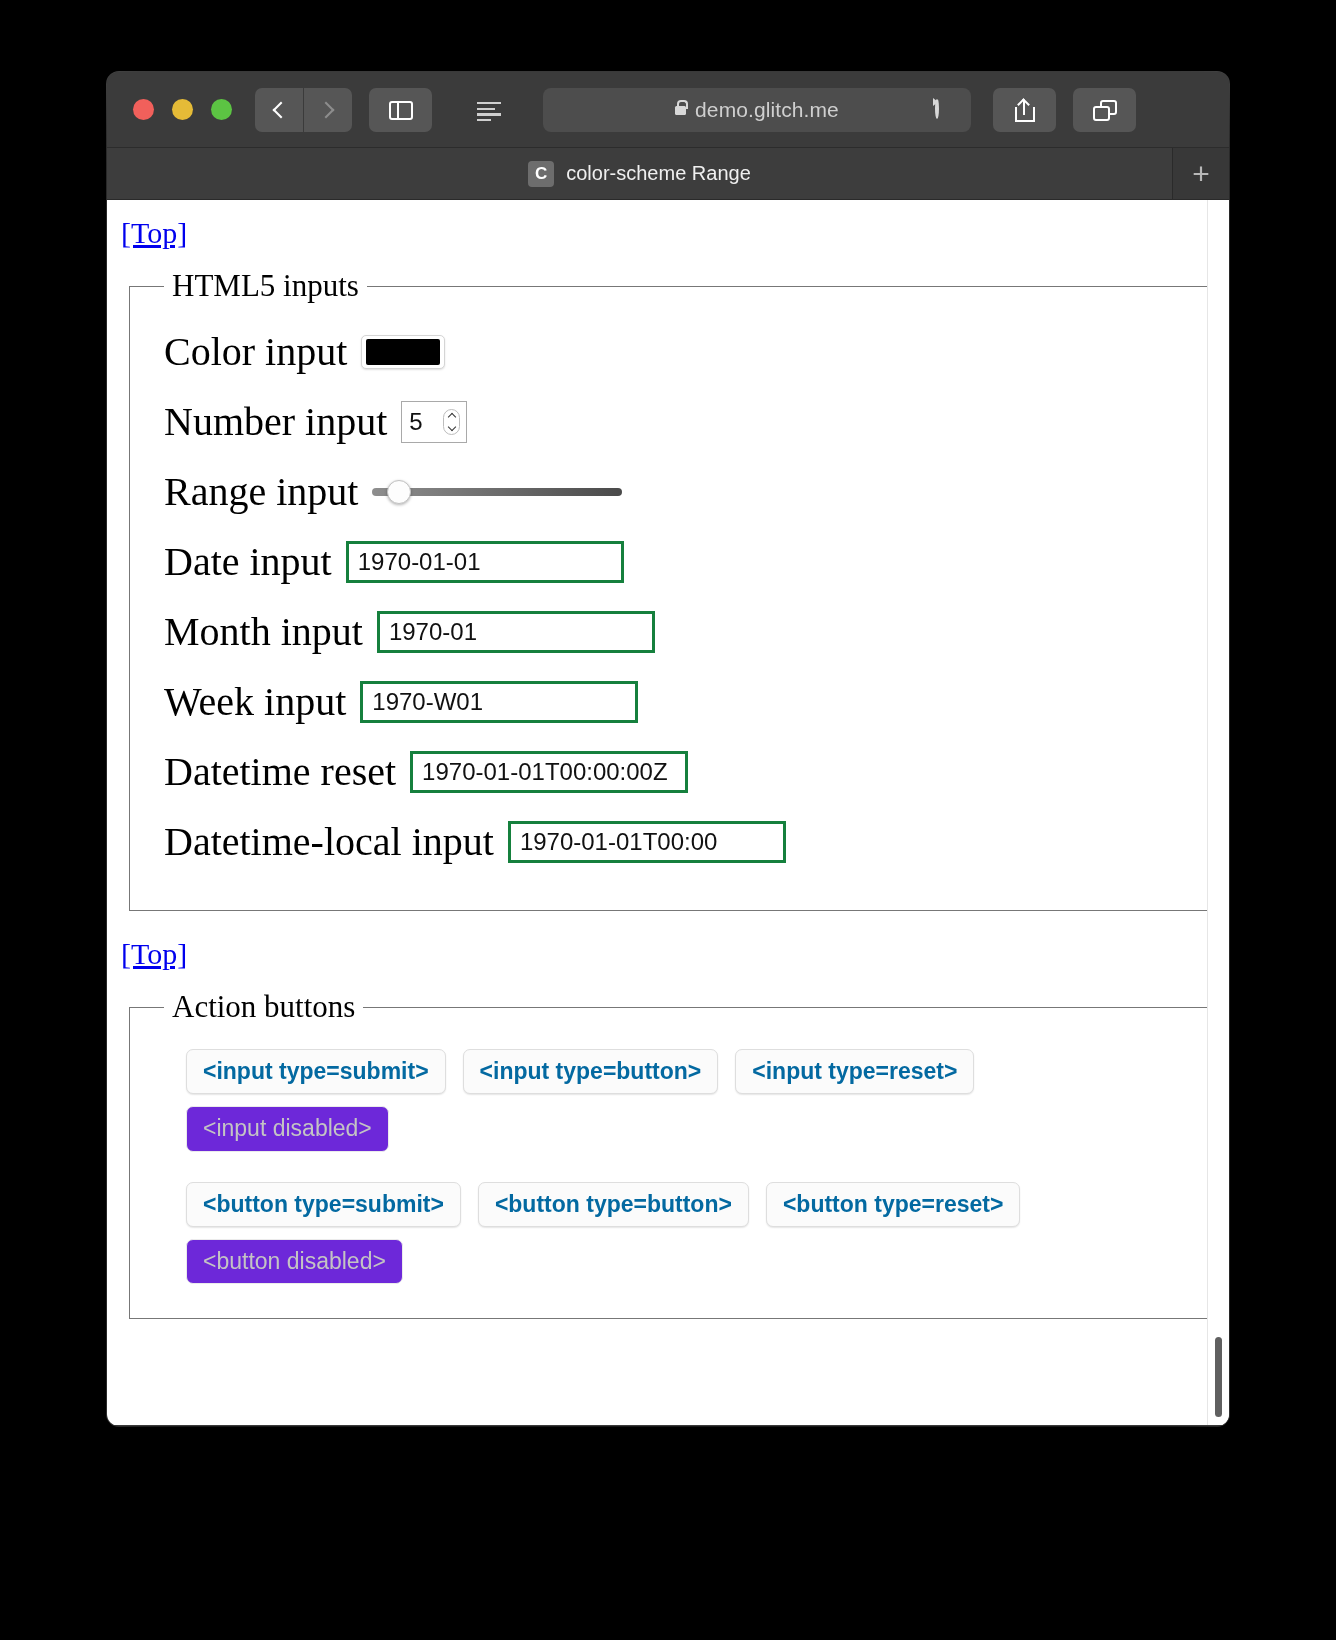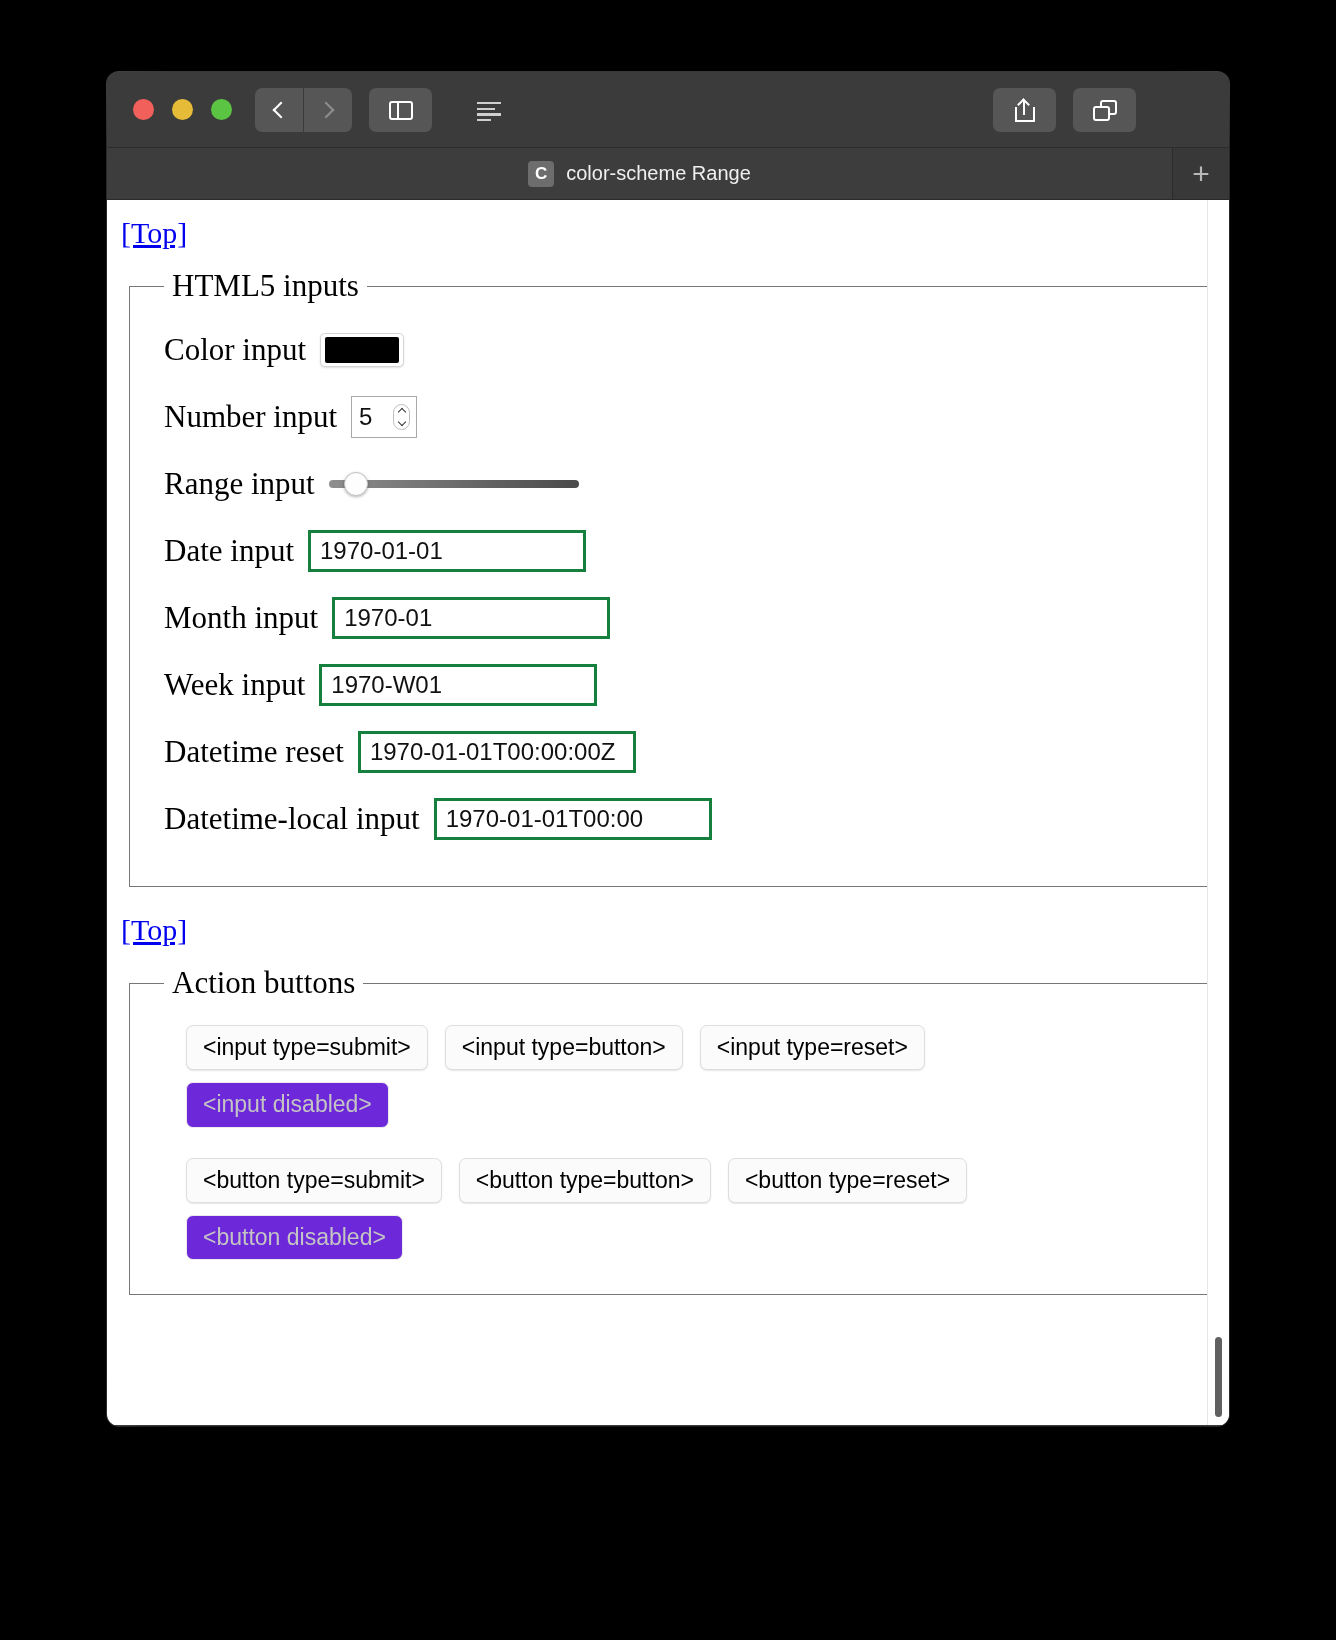--- a/index.html
+++ b/index.html
@@ -168,21 +168,21 @@
     font-family: "Liberation Serif", serif;
     color: #000;
   }
 
   .field-row {
     display: flex; align-items: center;
     margin: 0 0 23px 0;
     min-height: 44px;
   }
   .field-label {
-    font-size: 31px; color: #000;
+    font-size: 40px; color: #000;
     margin-right: 14px;
     white-space: nowrap;
     font-family: "Liberation Serif", serif;
   }
 
   .color-swatch {
     width: 84px; height: 34px;
     background: #ffffff;
     border: 1px solid #d5d5d5;
     border-radius: 5px;
@@ -244,22 +244,22 @@
   .btn-row { display: flex; gap: 17px; margin-bottom: 12px; padding-left: 22px; }
   .btn-row.second { margin-bottom: 30px; }
   .ui-btn {
     background: #fbfbfb;
     border: 1px solid #dedede;
     border-radius: 7px;
     box-shadow: 0 1px 1.5px rgba(0,0,0,0.10);
     padding: 9px 16px;
     font-family: "Liberation Sans", sans-serif;
     font-size: 23px;
-    font-weight: 400;
-    color: #000000;
+    font-weight: 700;
+    color: #0369a1;
     white-space: nowrap;
     line-height: 1.1;
   }
   .ui-btn.disabled {
     color: #c4c4c4;
     border-color: #ebebeb;
     box-shadow: none;
     background: #6d28d9;
     font-weight: 500;
   }
@@ -301,20 +301,27 @@
 
     <div class="tb-btn flat" id="reader-btn">
       <span class="reader-glyph">
         <i></i>
           <i></i>
           <i></i>
           <i></i>
       </span>
     </div>
 
+    <div id="urlbar">
+      <span class="lock"></span>
+      <span id="url-text">demo.glitch.me</span>
+      <span id="reload-btn">
+        <span class="reload-glyph"></span>
+      </span>
+    </div>
 
     <div class="tb-btn" id="share-btn">
       <span class="share-glyph">
         <span class="box"></span>
           <span class="arr"></span>
       </span>
     </div>
     <div class="tb-btn" id="tabs-btn">
       <span class="tabs-glyph">
         <span class="b1"></span>

